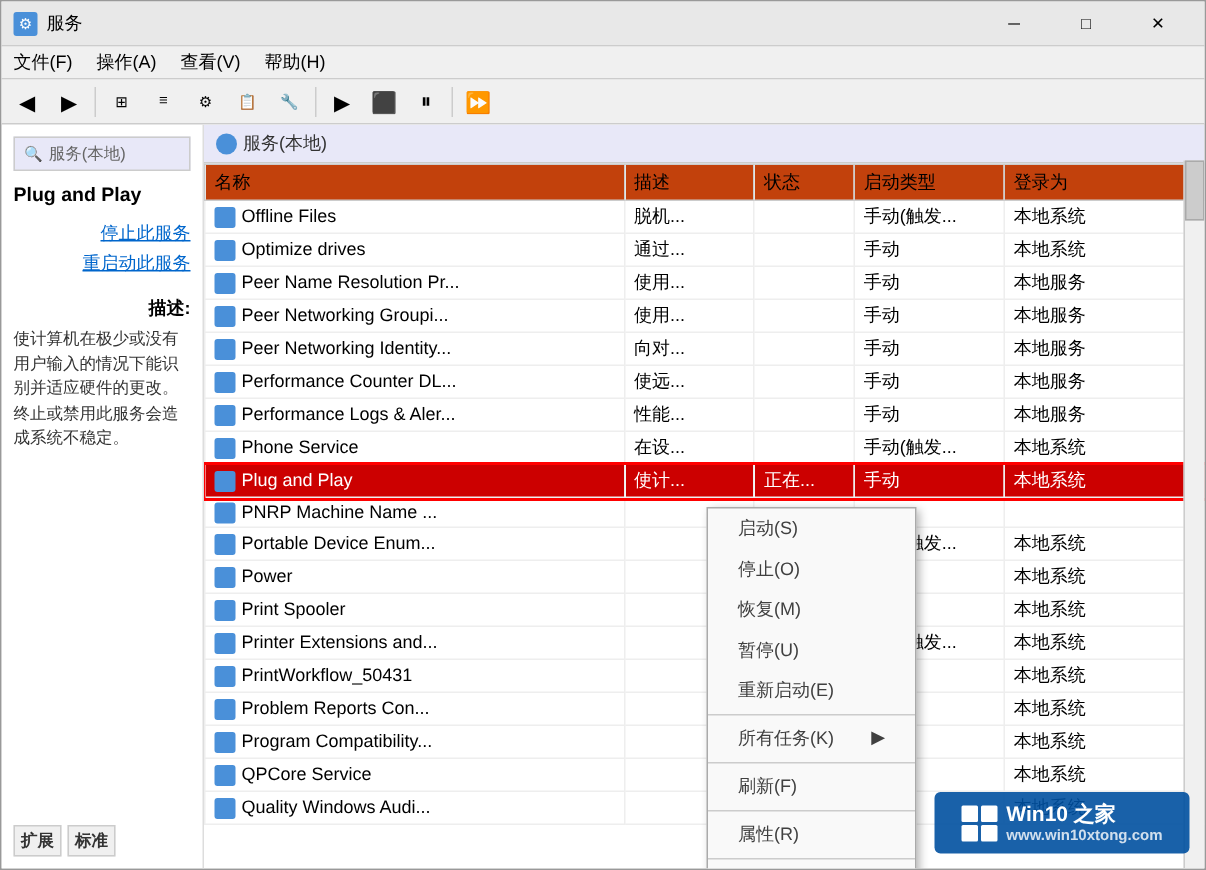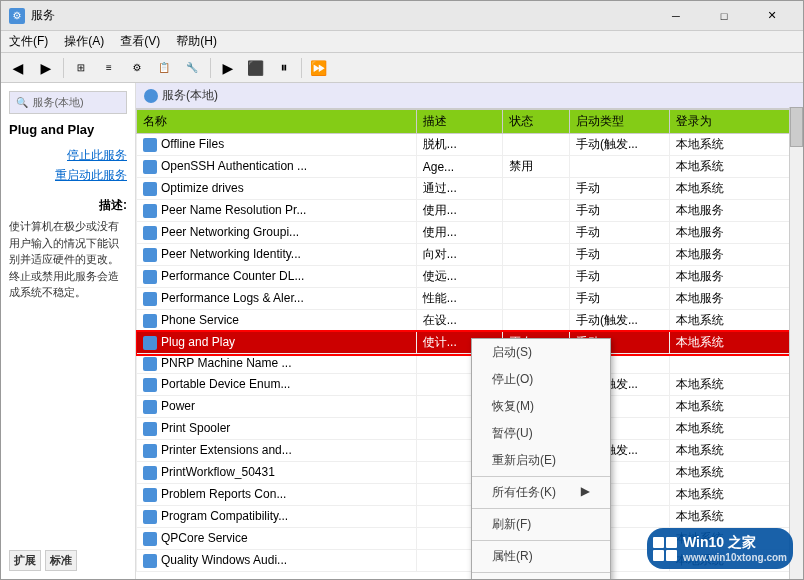--- a/index.html
+++ b/index.html
@@ -188,21 +188,21 @@
       font-size: 12px;
       color: #333;
     }
     .services-table {
       width: 100%;
       font-size: 12px;
       border-collapse: collapse;
       table-layout: fixed;
     }
     .services-table th {
-      background: #84cc16;
+      background: #c2410c;
       border: 1px solid #ccc;
       padding: 3px 6px;
       text-align: left;
       font-weight: normal;
       white-space: nowrap;
       overflow: hidden;
     }
     .services-table td {
       border: 1px solid #eee;
       padding: 2px 6px;
@@ -262,24 +262,24 @@
       height: 40px;
       background: #ccc;
       border: 1px solid #aaa;
     }
     .watermark {
       position: absolute;
       bottom: 10px;
       right: 10px;
       background: rgba(0,80,160,0.9);
       color: white;
-      padding: 6px 6px;
+      padding: 6px 18px;
       font-size: 13px;
       font-weight: bold;
-      border-radius: 16px;
+      border-radius: 4px;
       display: flex;
       align-items: center;
       gap: 6px;
       justify-content: space-between;
     }
     .win-logo {
       width: 24px;
       height: 24px;
       display: grid;
       grid-template-columns: 1fr 1fr;
@@ -386,29 +386,20 @@
     <td>
       <span class="service-icon"></span>Offline Files
     </td>
     <td>脱机...</td>
     <td></td>
     <td>手动(触发...</td>
     <td>本地系统</td>
   </tr>
               <tr>
     <td>
-      <span class="service-icon"></span>OpenSSH Authentication ...
-    </td>
-    <td>Age...</td>
-    <td>禁用</td>
-    <td></td>
-    <td>本地系统</td>
-  </tr>
-              <tr>
-    <td>
       <span class="service-icon"></span>Optimize drives
     </td>
     <td>通过...</td>
     <td></td>
     <td>手动</td>
     <td>本地系统</td>
   </tr>
               <tr>
     <td>
       <span class="service-icon"></span>Peer Name Resolution Pr...

